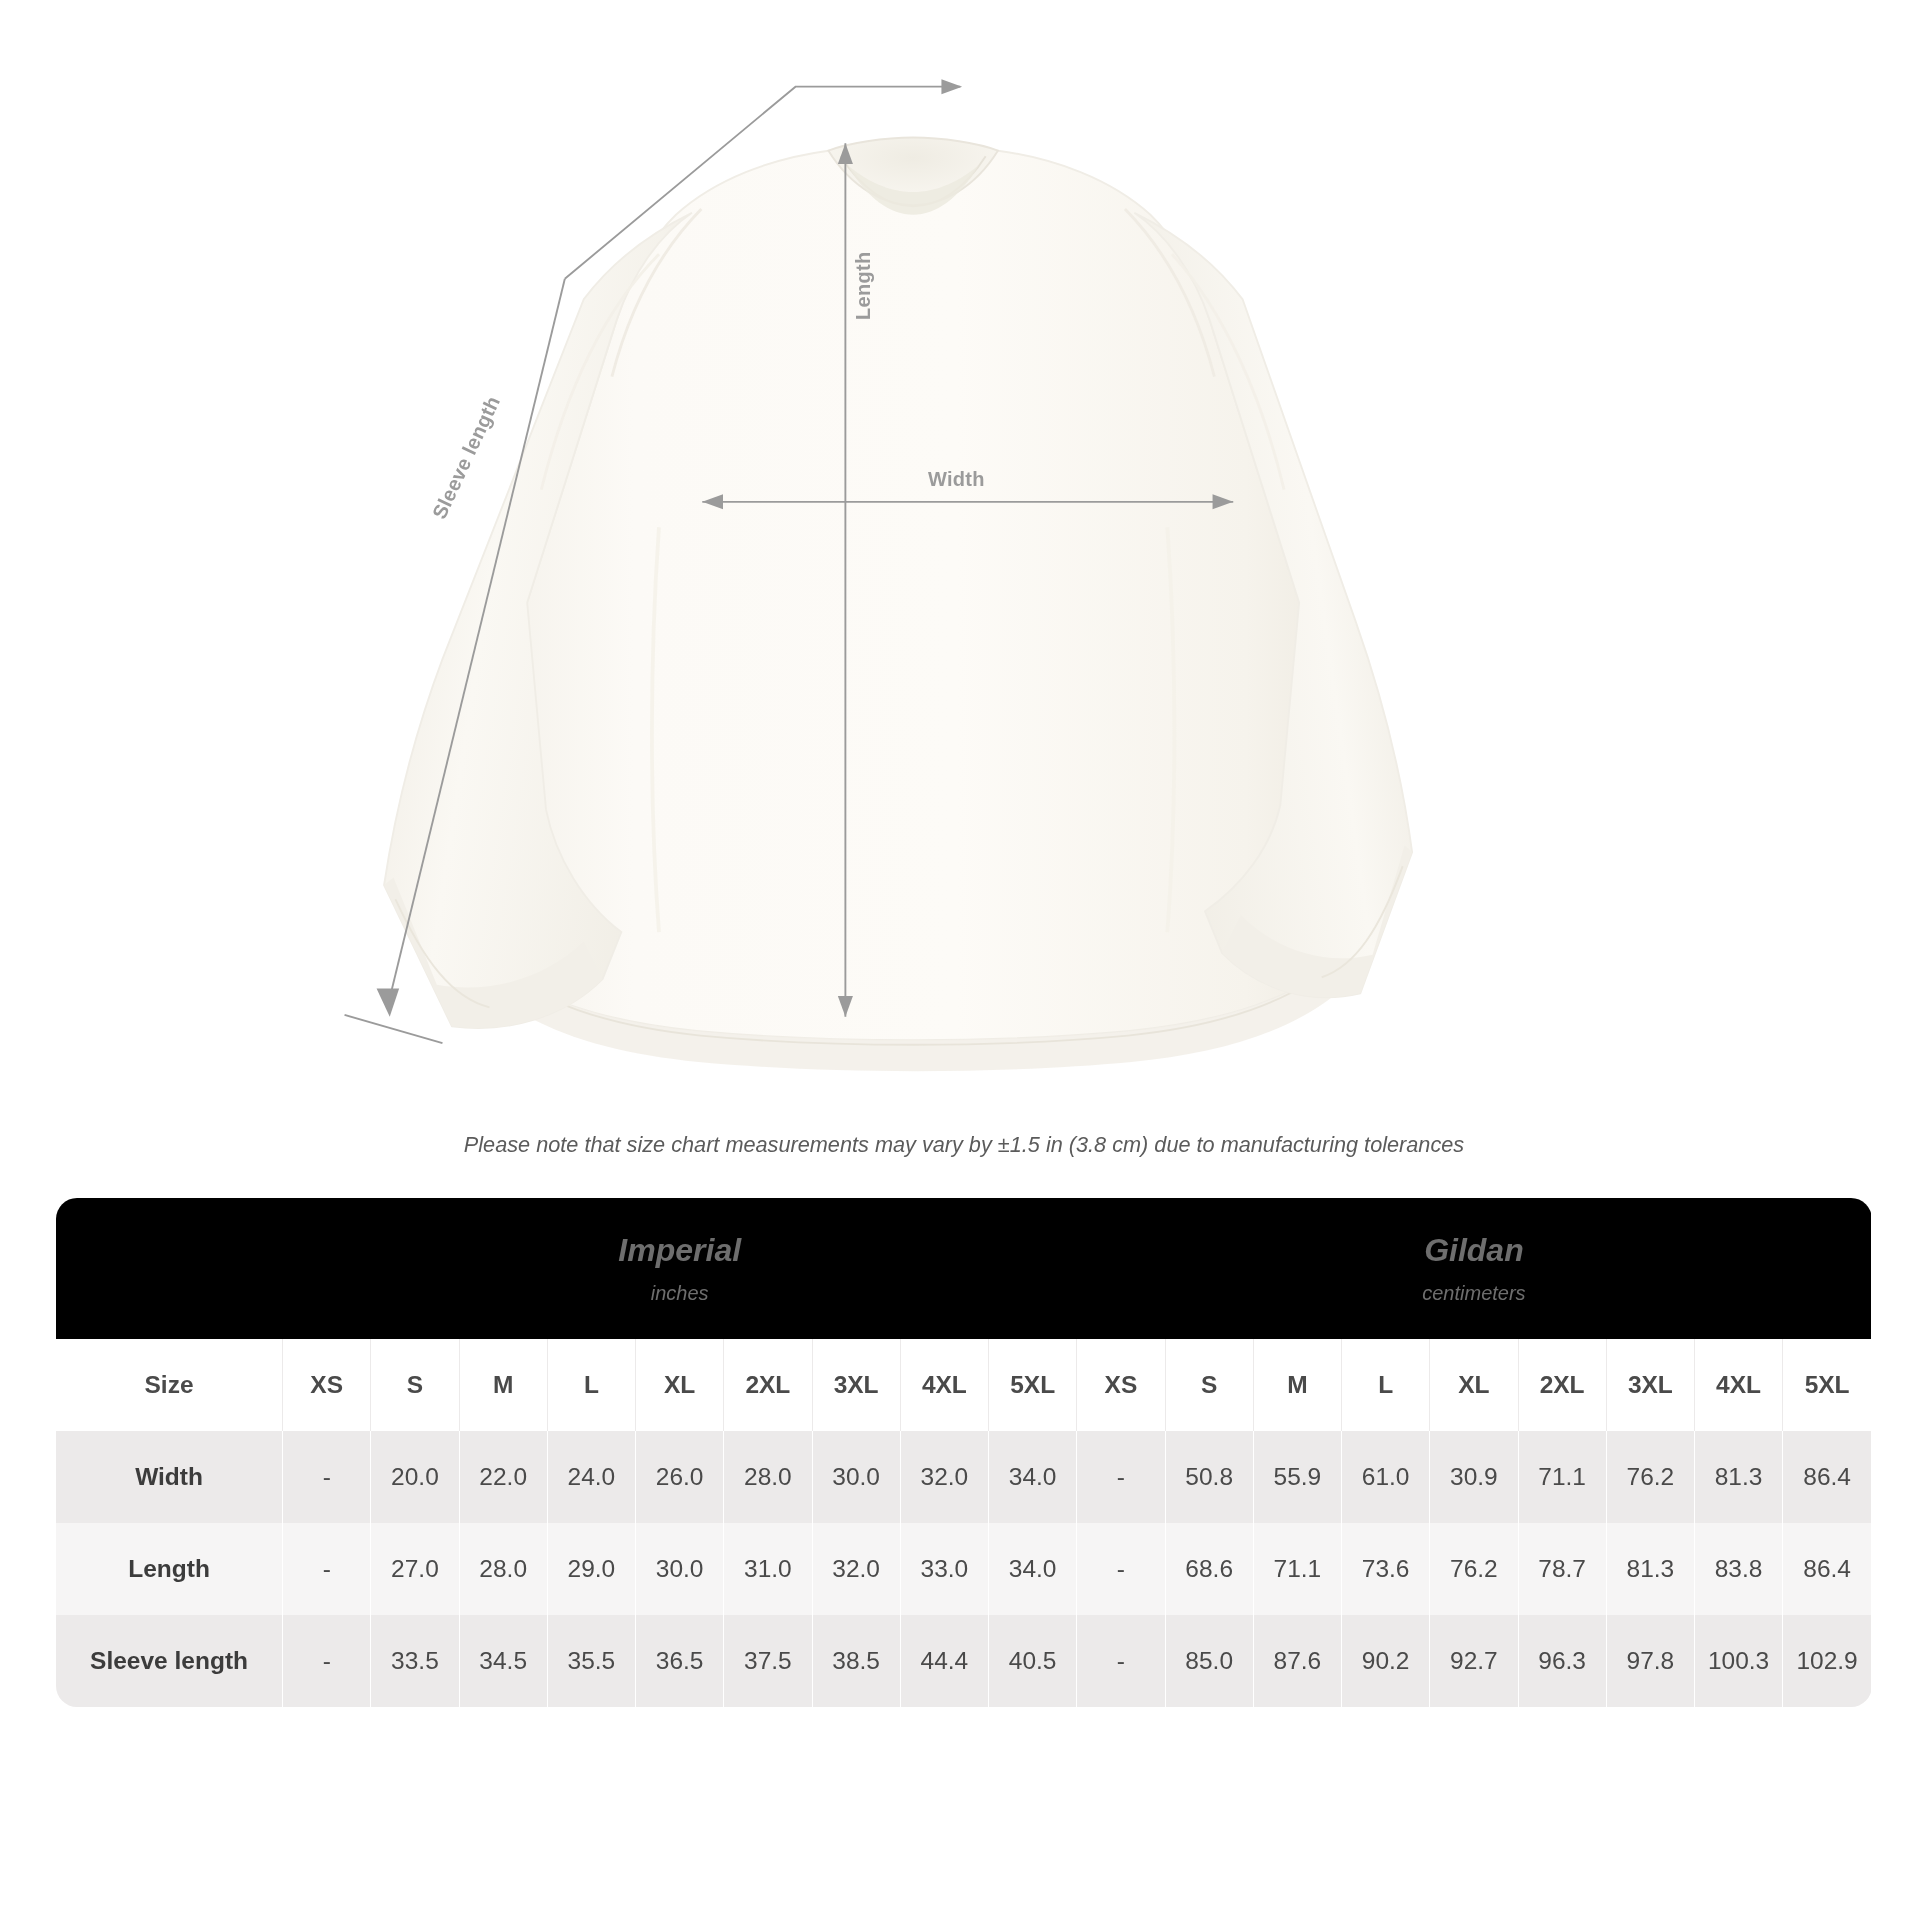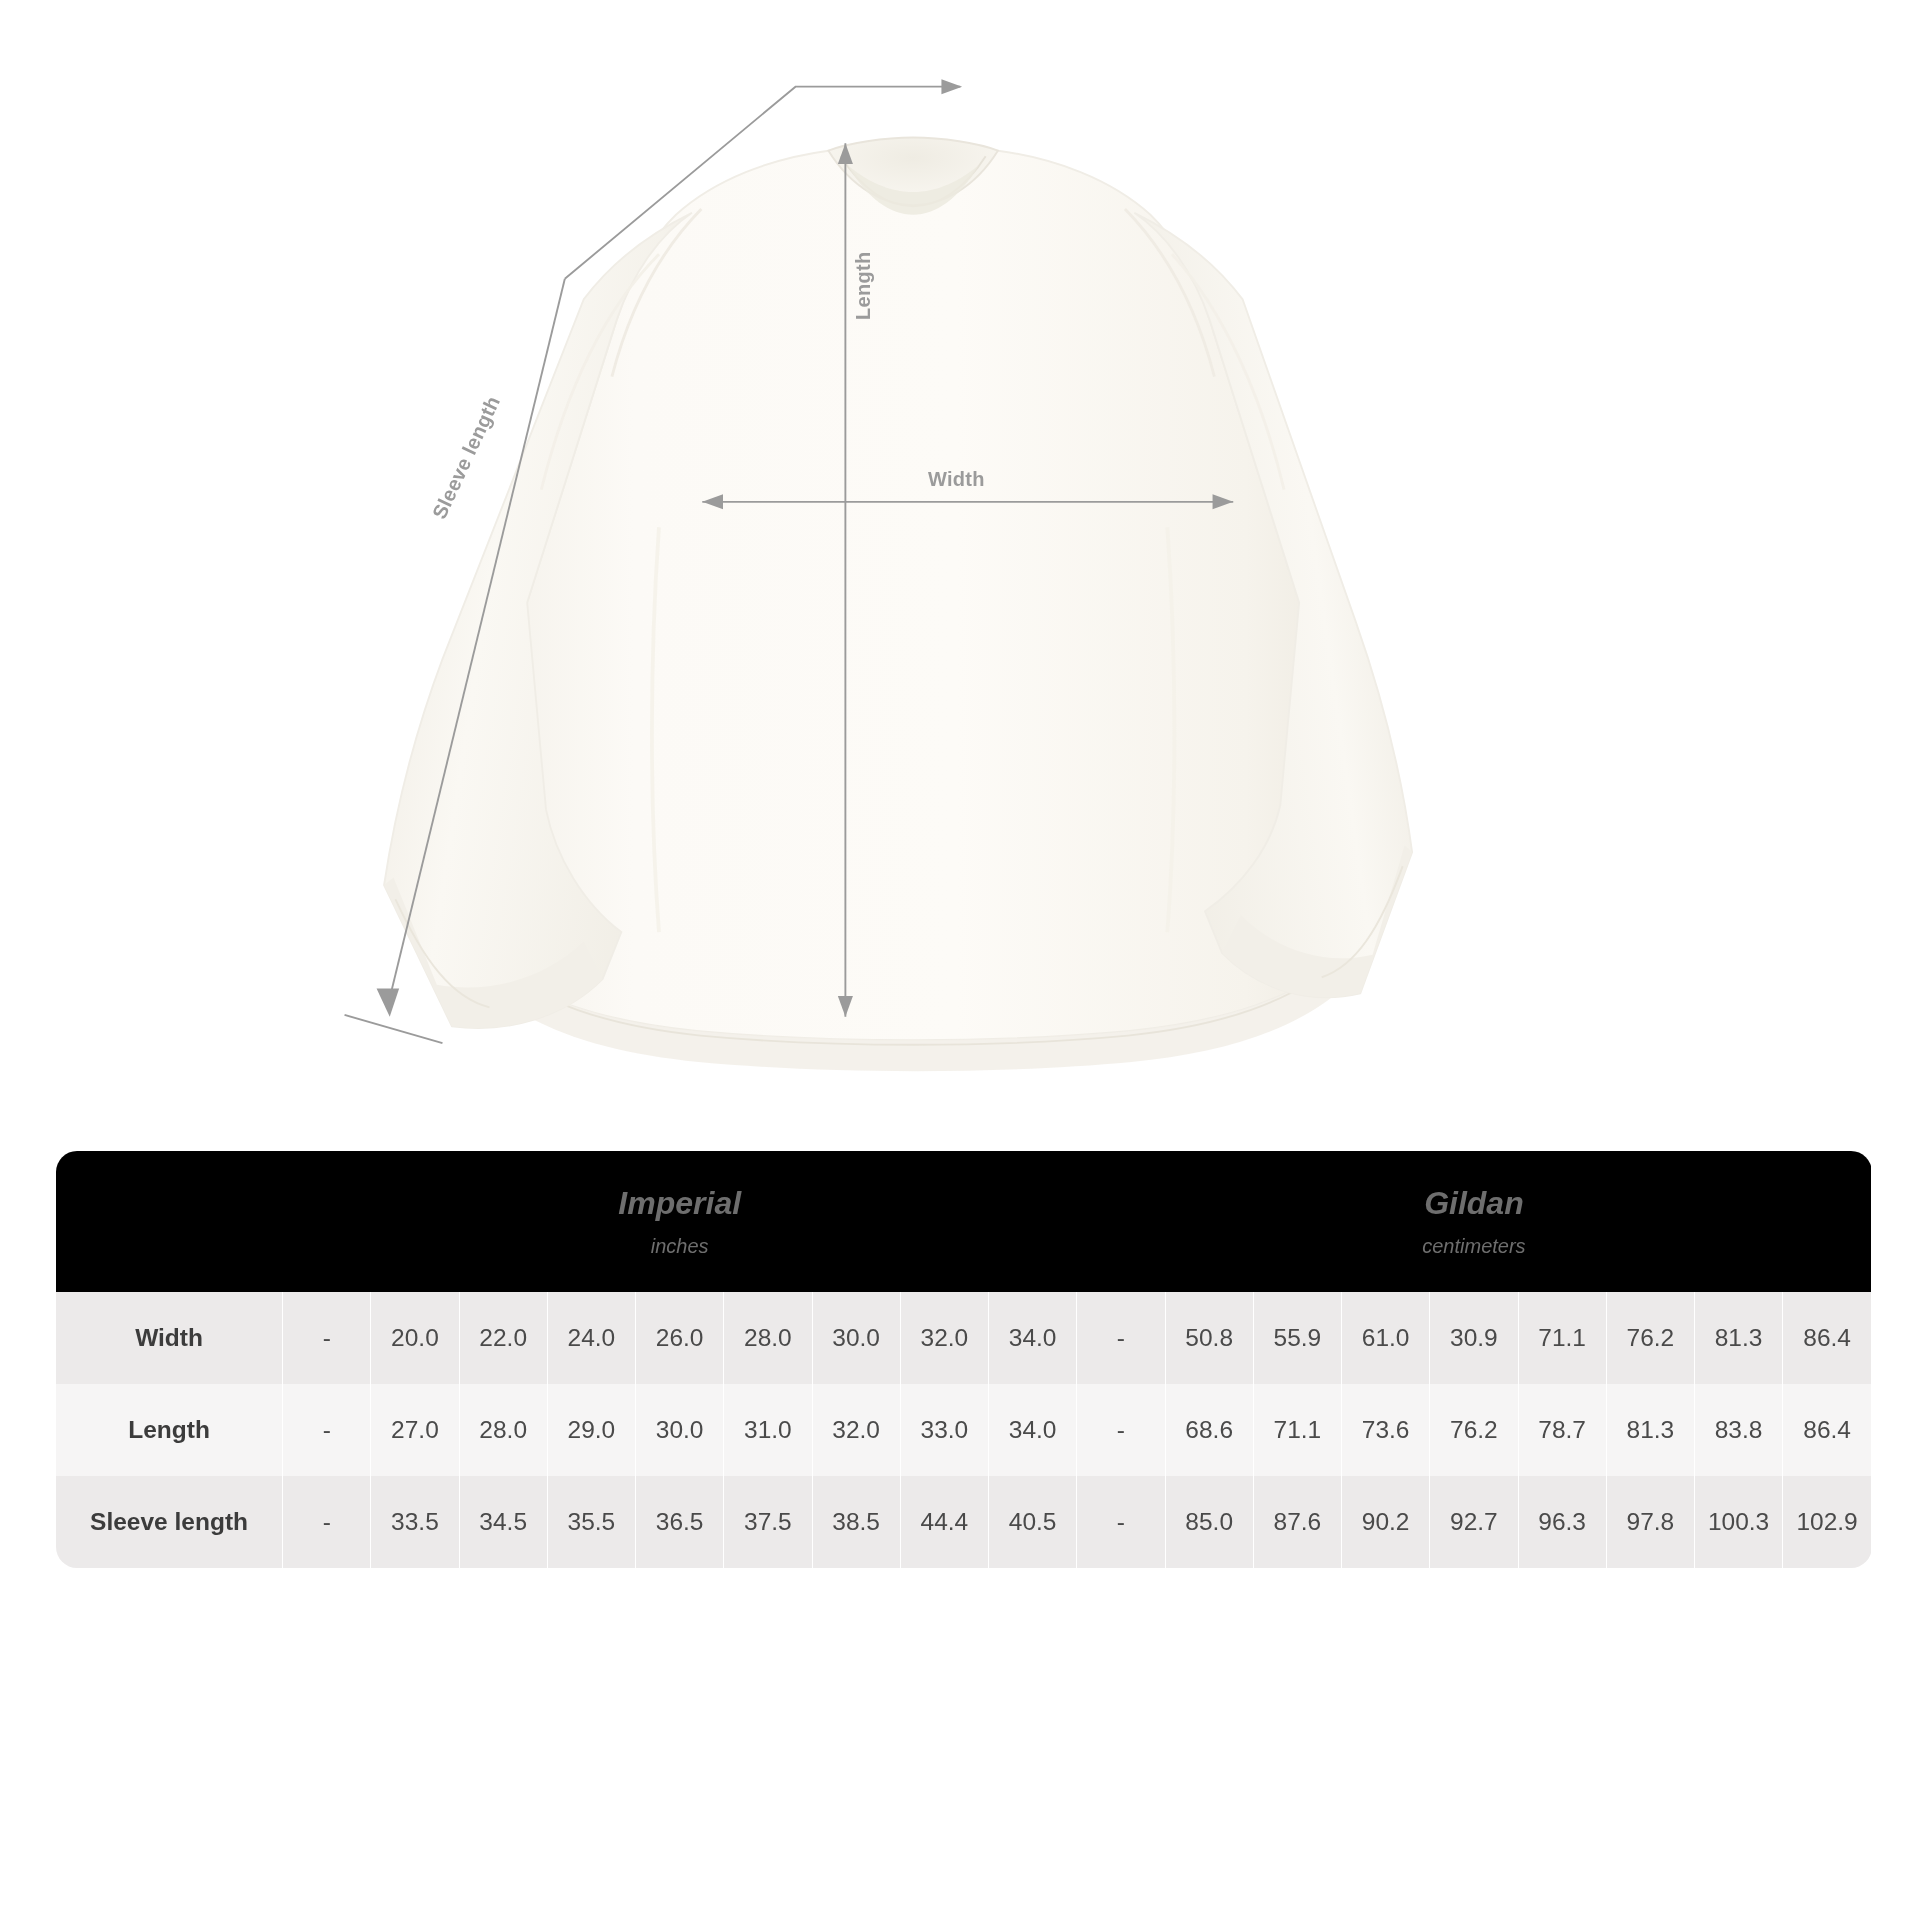--- a/index.html
+++ b/index.html
@@ -248,40 +248,62 @@
         <polygon points="414,1080 400,1050 424,1050" fill="#9b9b9b" stroke="none"></polygon>
         <line x1="366" y1="1078" x2="470" y2="1108"></line>
       </g>
     </svg>
 
     <div class="dim-label width-label">Width</div>
     <div class="dim-label length-label">Length</div>
     <div class="dim-label sleeve-label">Sleeve length</div>
   </div>
 
+  <div class="chart-subtitle">Please note that size chart measurements may vary by ±1.5 in (3.8 cm) due to manufacturing tolerances</div>
 
   <div class="table-wrap">
     <table class="size-table">
       <colgroup>
         <col style="width:226px">
         <col span="18" style="width:88px">
       </colgroup>
       <tbody>
         <tr class="unit-head">
           <td></td>
           <td colspan="9">
             <div class="unit-name">Imperial</div>
             <div class="unit-sub">inches</div>
           </td>
           <td colspan="9">
             <div class="unit-name">Gildan</div>
             <div class="unit-sub">centimeters</div>
           </td>
         </tr>
 
+        <tr class="size-row">
+          <td class="rowlabel">Size</td>
+          <td>XS</td>
+          <td>S</td>
+          <td>M</td>
+          <td>L</td>
+          <td>XL</td>
+          <td>2XL</td>
+          <td>3XL</td>
+          <td>4XL</td>
+          <td>5XL</td>
+          <td>XS</td>
+          <td>S</td>
+          <td>M</td>
+          <td>L</td>
+          <td>XL</td>
+          <td>2XL</td>
+          <td>3XL</td>
+          <td>4XL</td>
+          <td class="lastcell">5XL</td>
+        </tr>
 
         <tr class="data-row shaded">
           <td class="rowlabel">Width</td>
           <td>-</td>
           <td>20.0</td>
           <td>22.0</td>
           <td>24.0</td>
           <td>26.0</td>
           <td>28.0</td>
           <td>30.0</td>

